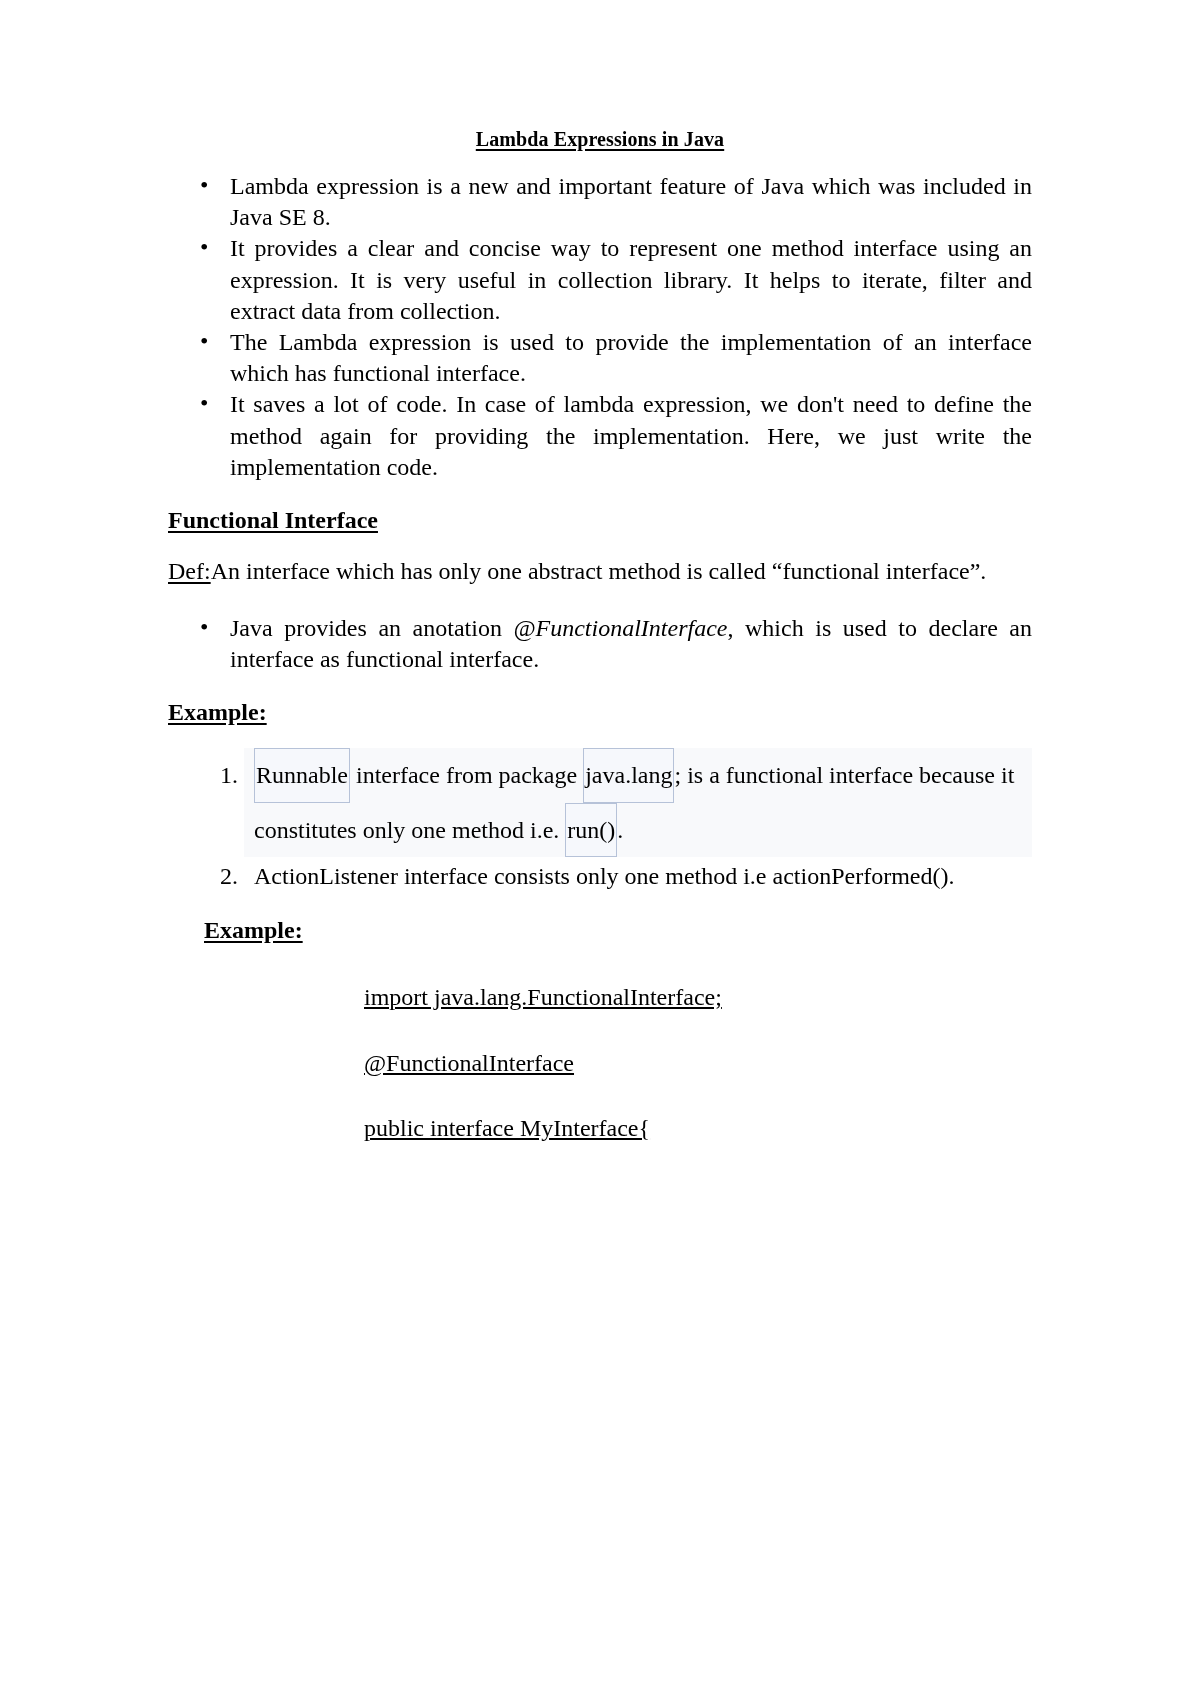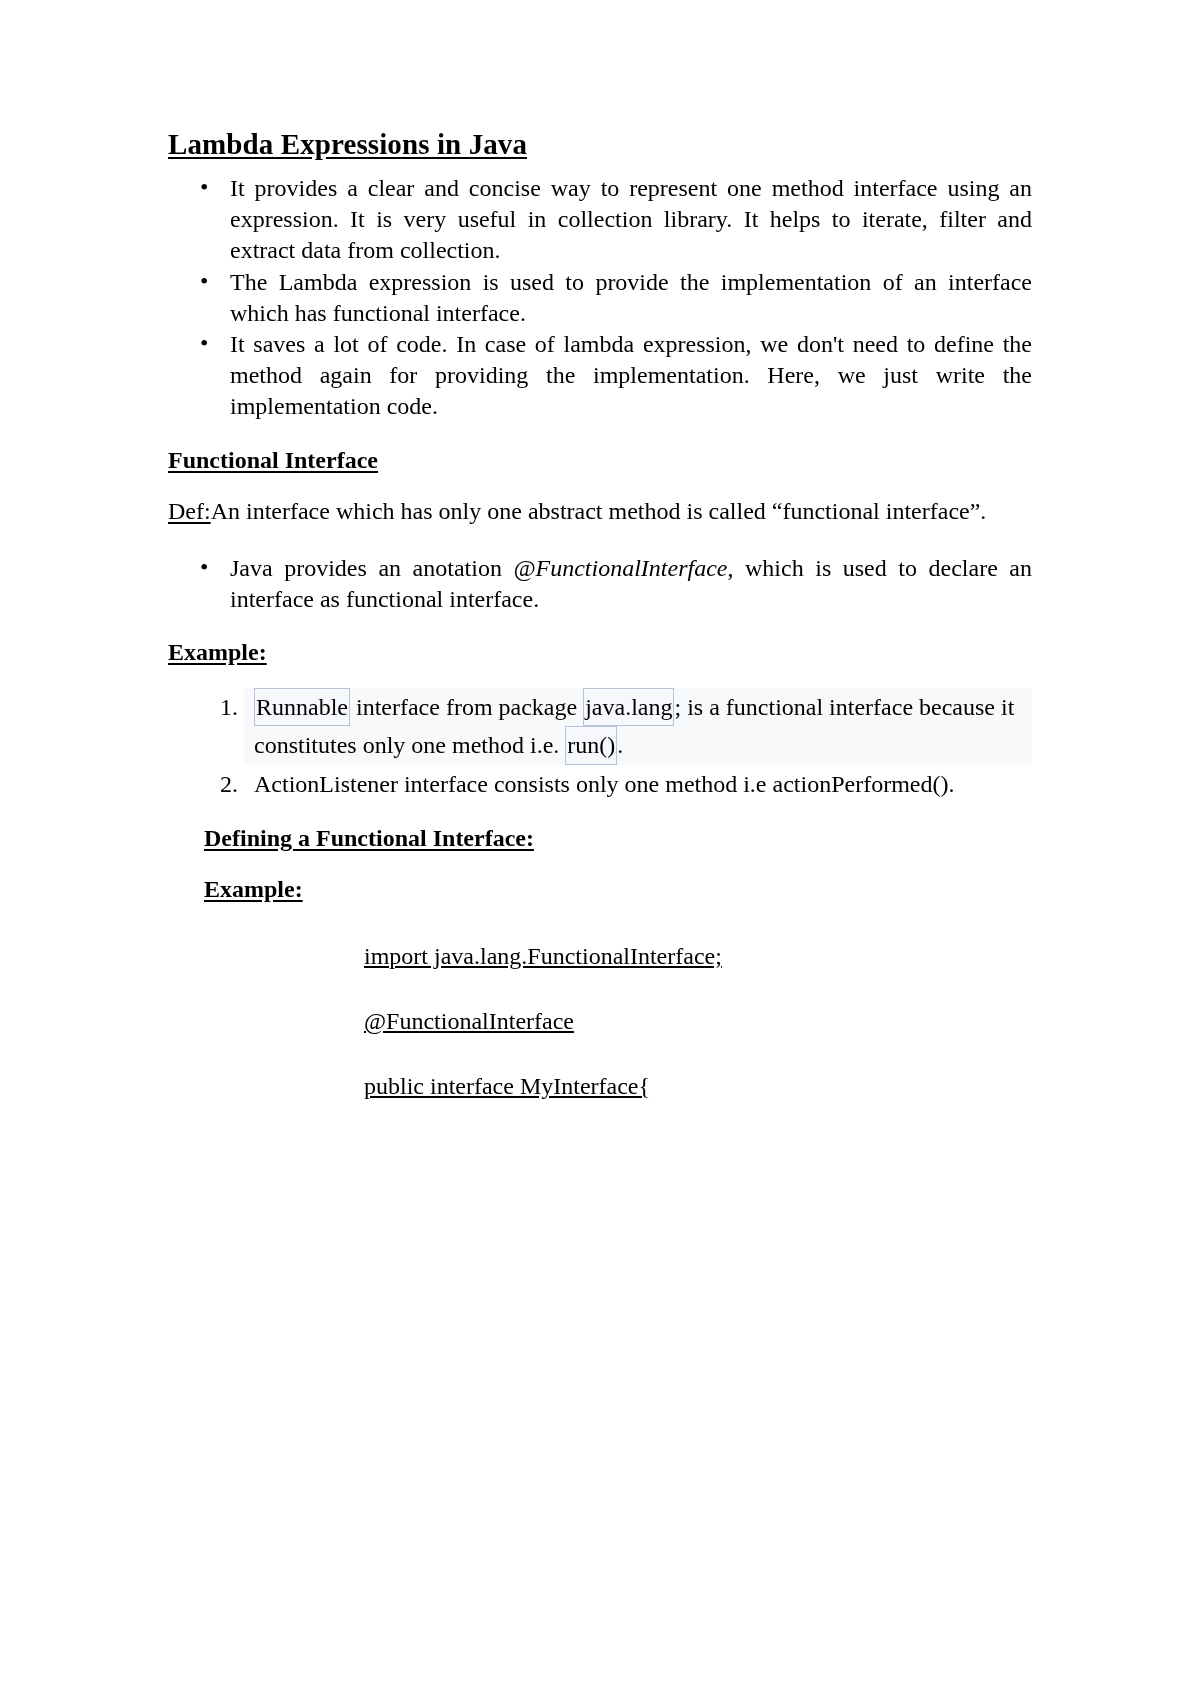--- a/index.html
+++ b/index.html
@@ -14,26 +14,26 @@
   .page {
     position: relative;
     width: 1200px;
     height: 1697px;
     background: #ffffff;
     box-sizing: border-box;
     padding: 128px 168px 0 168px;
     overflow: hidden;
   }
   .doc-title {
-    text-align: left;
-    font-size: 29px;
+    text-align: center;
+    font-size: 20px;
     font-weight: bold;
     text-decoration: underline;
     text-underline-offset: 3px;
-    margin: 0 0 12px 0;
+    margin: 0 0 20px 0;
     letter-spacing: 0.1px;
   }
   ul.bullets {
     list-style: none;
     margin: 0;
     padding: 0;
   }
   ul.bullets > li {
     position: relative;
     padding-left: 62px;
@@ -87,21 +87,21 @@
   ol.numlist > li {
     padding-left: 10px;
     margin: 0 0 2px 0;
   }
   ol.numlist > li.item-highlighted {
     background: #f8f9fb;
   }
   .field-box {
     border: 1px solid #b6c2d8;
     background: #f6f8fc;
-    padding: 4px 1px;
+    padding: 12px 1px;
     display: inline-block;
     line-height: 1.18;
   }
   .code-block {
     margin: 38px 0 0 0;
     padding-left: 196px;
     text-decoration: underline;
   }
   .code-line {
     font-size: 24px;
@@ -111,20 +111,21 @@
   }
 </style>
 </head>
 <body>
 
 <div class="page">
 
   <h1 class="doc-title">Lambda Expressions in Java</h1>
 
   <ul class="bullets" id="intro-bullets">
+      <li><span>Lambda expression is a new and important feature of Java which was included in Java SE 8.</span></li>
       <li><span>It provides a clear and concise way to represent one method interface using an expression. It is very useful in collection library. It helps to iterate, filter and extract data from collection.</span></li>
       <li><span>The Lambda expression is used to provide the implementation of an interface which has functional interface.</span></li>
       <li><span>It saves a lot of code. In case of lambda expression, we don't need to define the method again for providing the implementation. Here, we just write the implementation code.</span></li>
     </ul>
 
   <div class="heading">Functional Interface</div>
 
   <p class="para">
     <span class="lead">Def:</span><span>An interface which has only one abstract method is called “functional interface”.</span>
   </p>
@@ -134,21 +135,20 @@
     </ul>
 
 
   <div class="heading">Example:</div>
 
   <ol class="numlist" id="example-list">
       <li class="item-highlighted"><span class="field-box">Runnable</span><span> interface from package </span><span class="field-box">java.lang</span><span>; is a functional interface because it constitutes only one method i.e. </span><span class="field-box">run()</span><span>.</span></li>
       <li><span>ActionListener interface consists only one method i.e actionPerformed().</span></li>
     </ol>
 
-  <div class="heading indent">Defining a Functional Interface:</div>
 
   <div class="heading indent">Example:</div>
 
   <div class="code-block" id="code-block">
       <div class="code-line">import java.lang.FunctionalInterface;</div>
       <div class="code-line">@FunctionalInterface</div>
       <div class="code-line">public interface MyInterface{</div>
     </div>
 
 </div>

